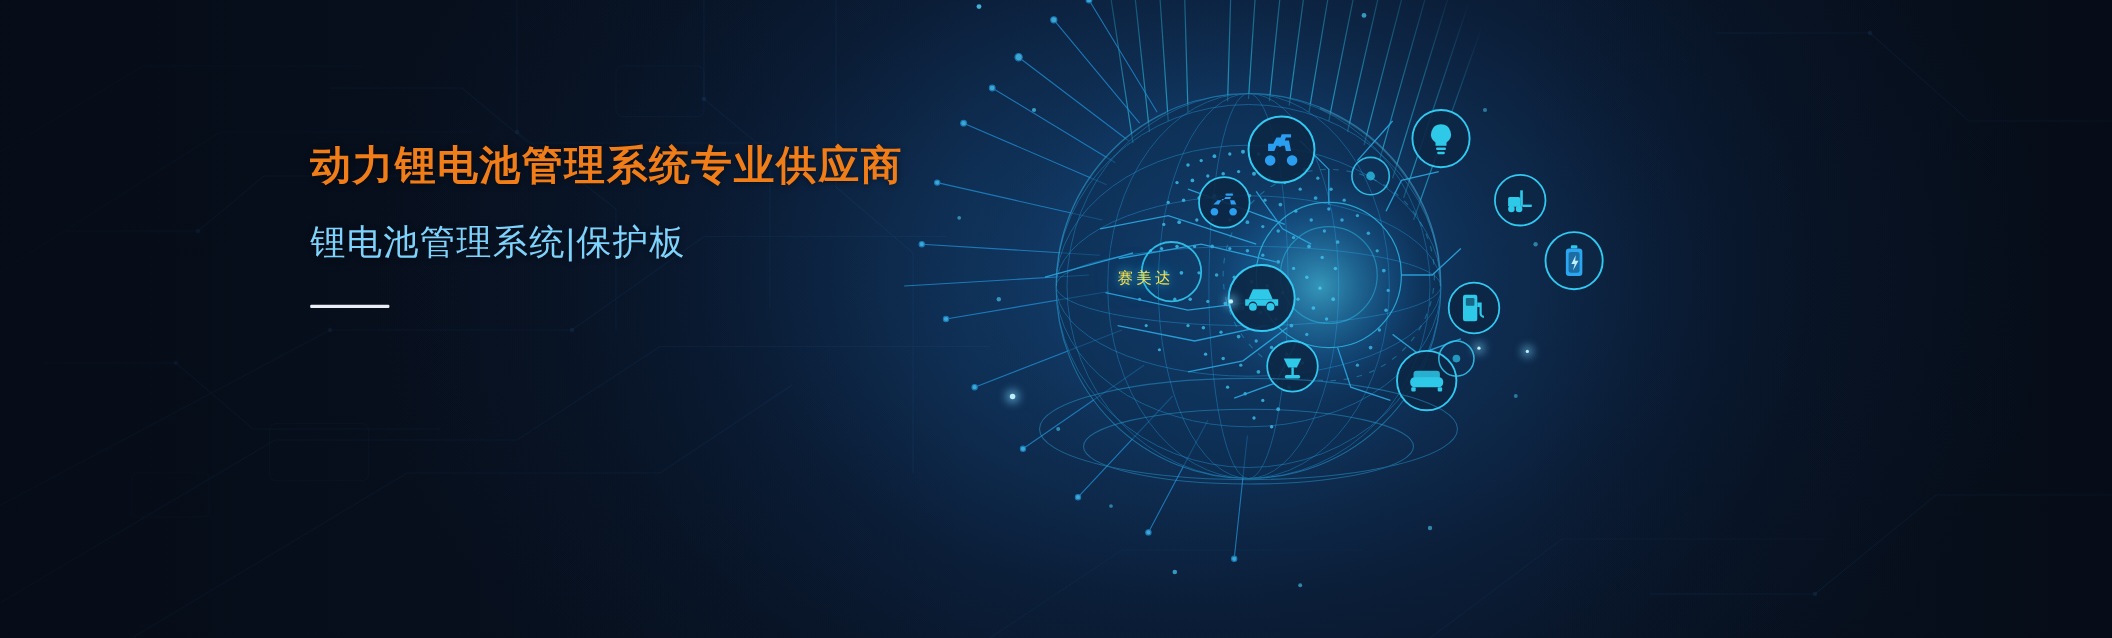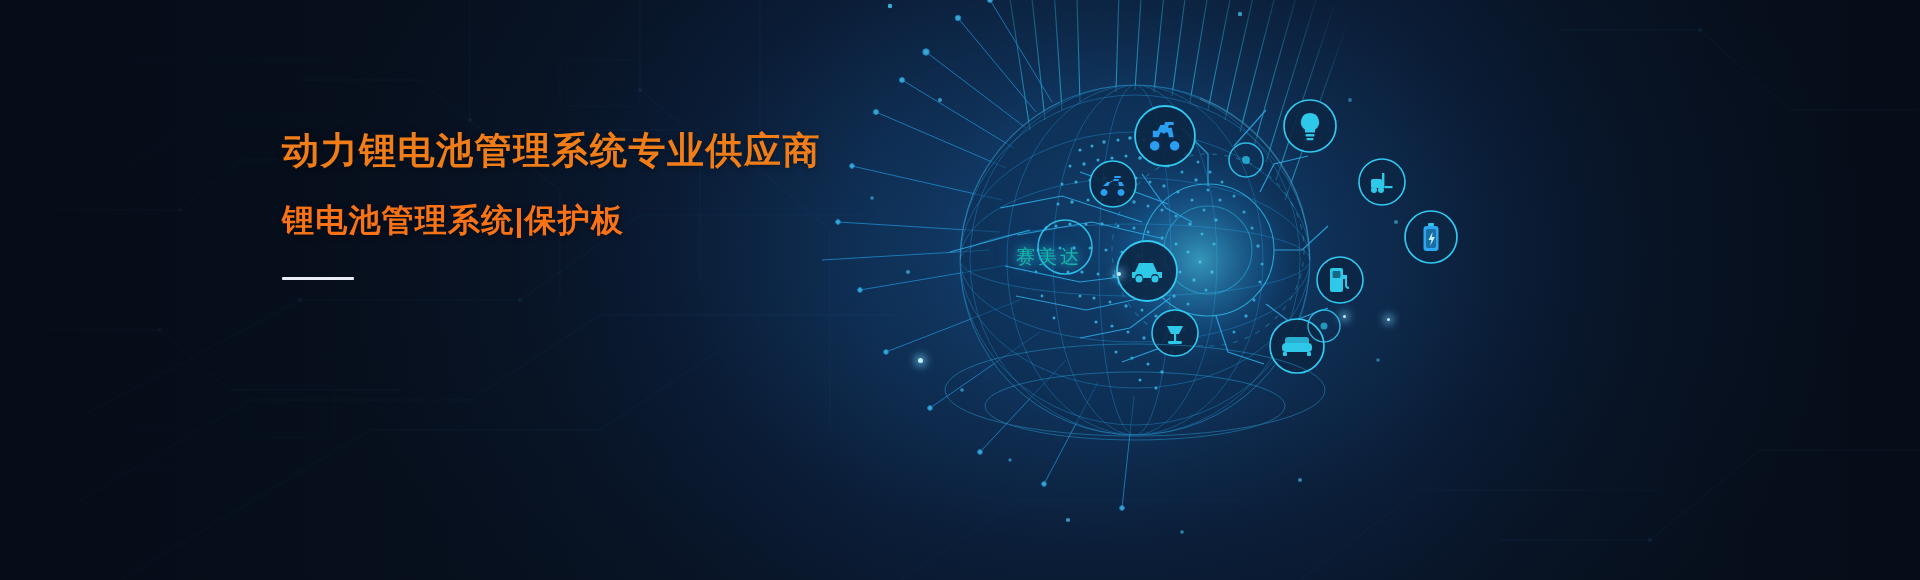--- a/index.html
+++ b/index.html
@@ -43,22 +43,22 @@
     font-weight:700;
     color:#f07d17;
     letter-spacing:1.5px;
     white-space:nowrap;
     text-shadow:0 1px 6px rgba(0,0,0,.45);
   }
   .subheadline{
     margin-top:26px;
     font-size:32px;
     line-height:1.25;
-    font-weight:700;
-    color:#f97316;
+    font-weight:400;
+    color:#7dd3fc;
     letter-spacing:1.2px;
     white-space:nowrap;
     text-shadow:0 1px 6px rgba(0,0,0,.45);
   }
   .divider{
     margin-top:37px;
     width:72px;height:3px;
     background:#e9eef6;
     border-radius:1px;
   }
@@ -77,23 +77,23 @@
     position:absolute;
     left:830px;top:-40px;
     width:620px;height:640px;
     z-index:4;
   }
   .globe-wrap svg{width:100%;height:100%;display:block;overflow:visible;}
 
   .brand-center{
     position:absolute;
     left:1016px;top:244px;
-    font-size:19px;
+    font-size:14px;
     letter-spacing:3px;
-    color:#14b8a6;
+    color:#fde047;
     text-shadow:0 0 10px rgba(47,208,245,.85),0 0 22px rgba(30,150,230,.6);
     z-index:7;
     pointer-events:none;
     white-space:nowrap;
     text-align:right;
   }
 
   .spark{
     position:absolute;
     border-radius:50%;

